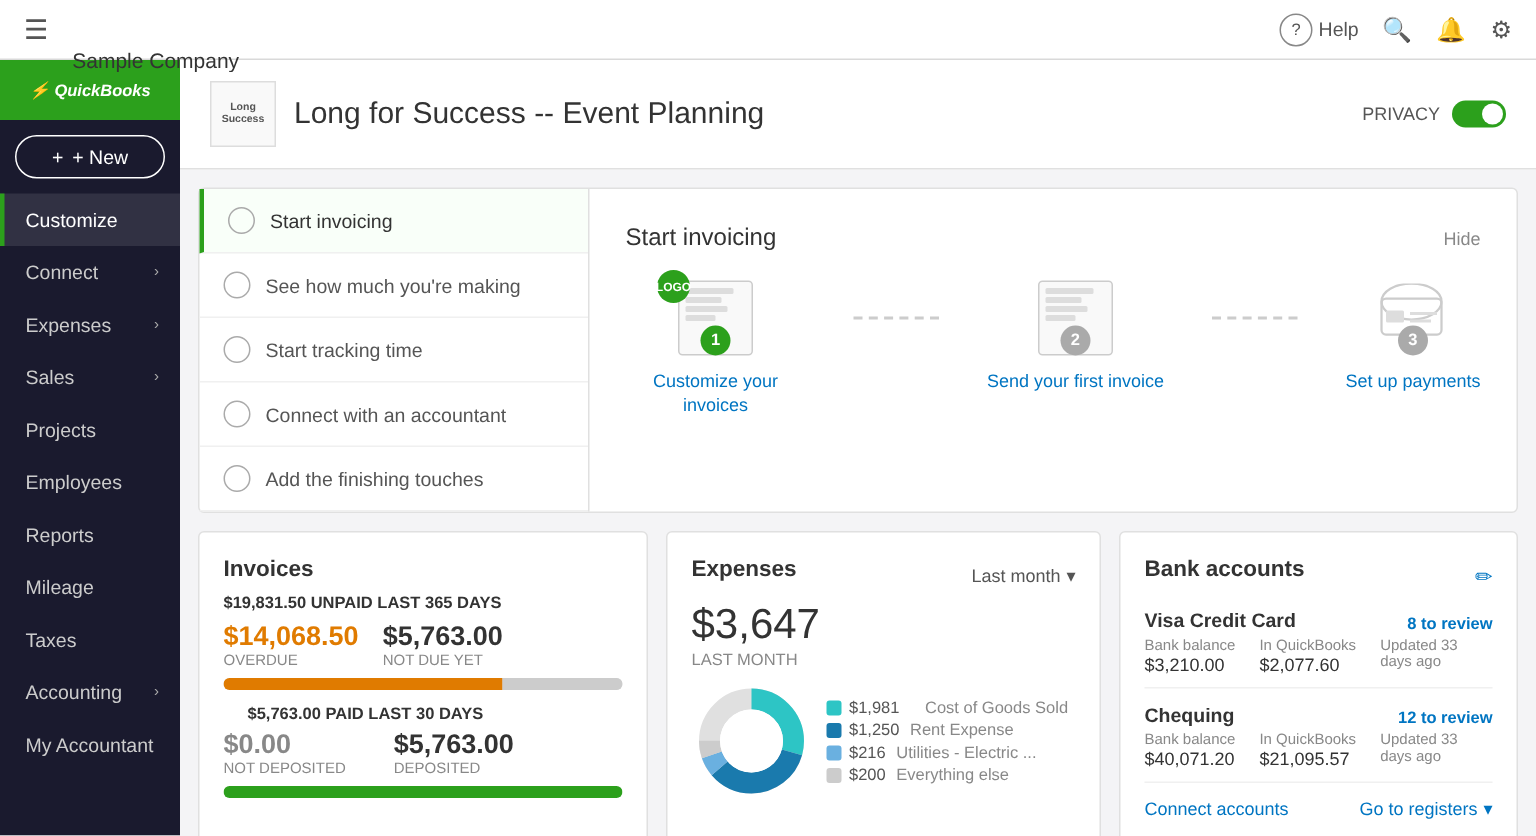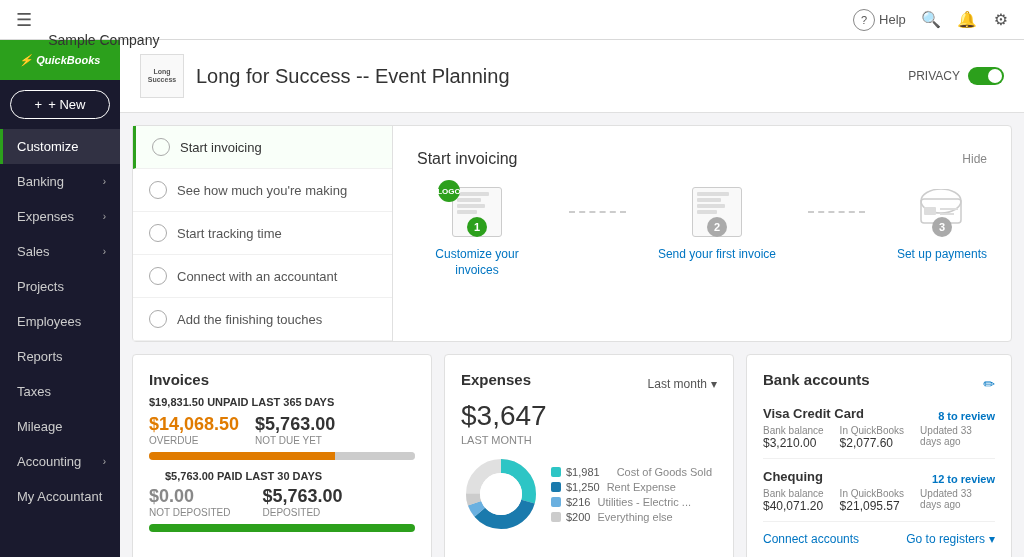--- a/index.html
+++ b/index.html
@@ -135,45 +135,45 @@
       <span style="color:#fff; font-size:11px; font-weight:700; font-style:italic;">⚡ QuickBooks</span>
     </div>
     <button class="new-btn">
       <span>+</span>
       <span>+ New</span>
     </button>
     <div class="sidebar-item active">
       <span class="label">Customize</span>
     </div>
     <div class="sidebar-item">
-      <span class="label">Banking</span>
+      <span class="label">Connect</span>
       <span class="chevron">›</span>
     </div>
     <div class="sidebar-item">
       <span class="label">Expenses</span>
       <span class="chevron">›</span>
     </div>
     <div class="sidebar-item">
       <span class="label">Sales</span>
       <span class="chevron">›</span>
     </div>
     <div class="sidebar-item">
       <span class="label">Projects</span>
     </div>
     <div class="sidebar-item">
       <span class="label">Employees</span>
     </div>
     <div class="sidebar-item">
       <span class="label">Reports</span>
     </div>
     <div class="sidebar-item">
+      <span class="label">Mileage</span>
+    </div>
+    <div class="sidebar-item">
       <span class="label">Taxes</span>
-    </div>
-    <div class="sidebar-item">
-      <span class="label">Mileage</span>
     </div>
     <div class="sidebar-item">
       <span class="label">Accounting</span>
       <span class="chevron">›</span>
     </div>
     <div class="sidebar-item">
       <span class="label">My Accountant</span>
     </div>
   </div>
 

